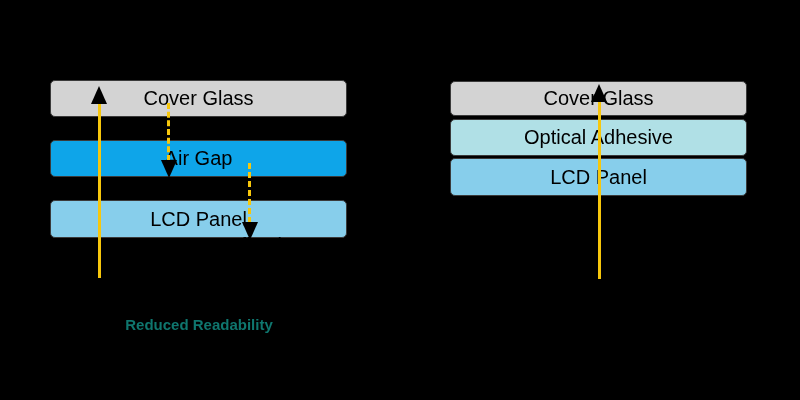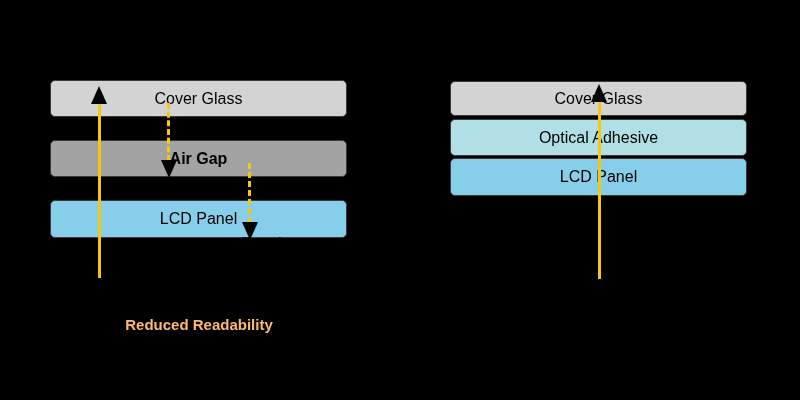--- a/index.html
+++ b/index.html
@@ -20,21 +20,21 @@
     width: 295px;
     border: 1.5px solid #3a3a3a;
     border-radius: 5px;
     display: flex;
     align-items: center;
     justify-content: center;
     box-sizing: content-box;
     z-index: 1;
   }
   .layer-label {
-    font-size: 16px;
+    font-size: 20px;
     color: #000;
     white-space: nowrap;
   }
   .ray-line {
     position: absolute;
     width: 3px;
     z-index: 2;
   }
   .ray-solid { background: #f7c70c; }
   .ray-dashed {
@@ -104,40 +104,40 @@
   #r-caption { left: 450px; top: 316px; }
 </style>
 </head>
 <body>
 
 <div id="stage">
 
   <div class="layer-box" id="l-cover" style="background-color: rgb(211, 211, 211);">
     <span class="layer-label">Cover Glass</span>
   </div>
-  <div class="layer-box" id="l-airgap" style="background-color: #a3a3a3; font-weight: bold;">
+  <div class="layer-box" id="l-airgap" style="background-color: #0ea5e9;">
     <span class="layer-label">Air Gap</span>
   </div>
   <div class="layer-box" id="l-lcd" style="background-color: rgb(135, 206, 235);">
     <span class="layer-label">LCD Panel</span>
   </div>
 
   <div class="ray-line ray-solid" id="l-ray"></div>
   <div class="arrowhead up" id="l-ray-head"></div>
 
   <div class="ray-line ray-dashed" id="l-refl1-line"></div>
   <div class="arrowhead down" id="l-refl1-head"></div>
 
   <div class="ray-line ray-dashed" id="l-refl2-line"></div>
   <div class="arrowhead down" id="l-refl2-head"></div>
 
   <div class="reflection-label" id="l-reflection1">Reflection 1</div>
   <div class="reflection-label" id="l-reflection2">Reflection 2</div>
 
-  <div class="caption" id="l-caption" style="color: #fdba74;">Reduced Readability</div>
+  <div class="caption" id="l-caption" style="color: #0f766e;">Reduced Readability</div>
 
   <div class="layer-box" id="r-cover" style="background-color: rgb(211, 211, 211);">
     <span class="layer-label">Cover Glass</span>
   </div>
   <div class="layer-box" id="r-adhesive" style="background-color: rgb(176, 224, 230);">
     <span class="layer-label">Optical Adhesive</span>
   </div>
   <div class="layer-box" id="r-lcd" style="background-color: rgb(135, 206, 235);">
     <span class="layer-label">LCD Panel</span>
   </div>

